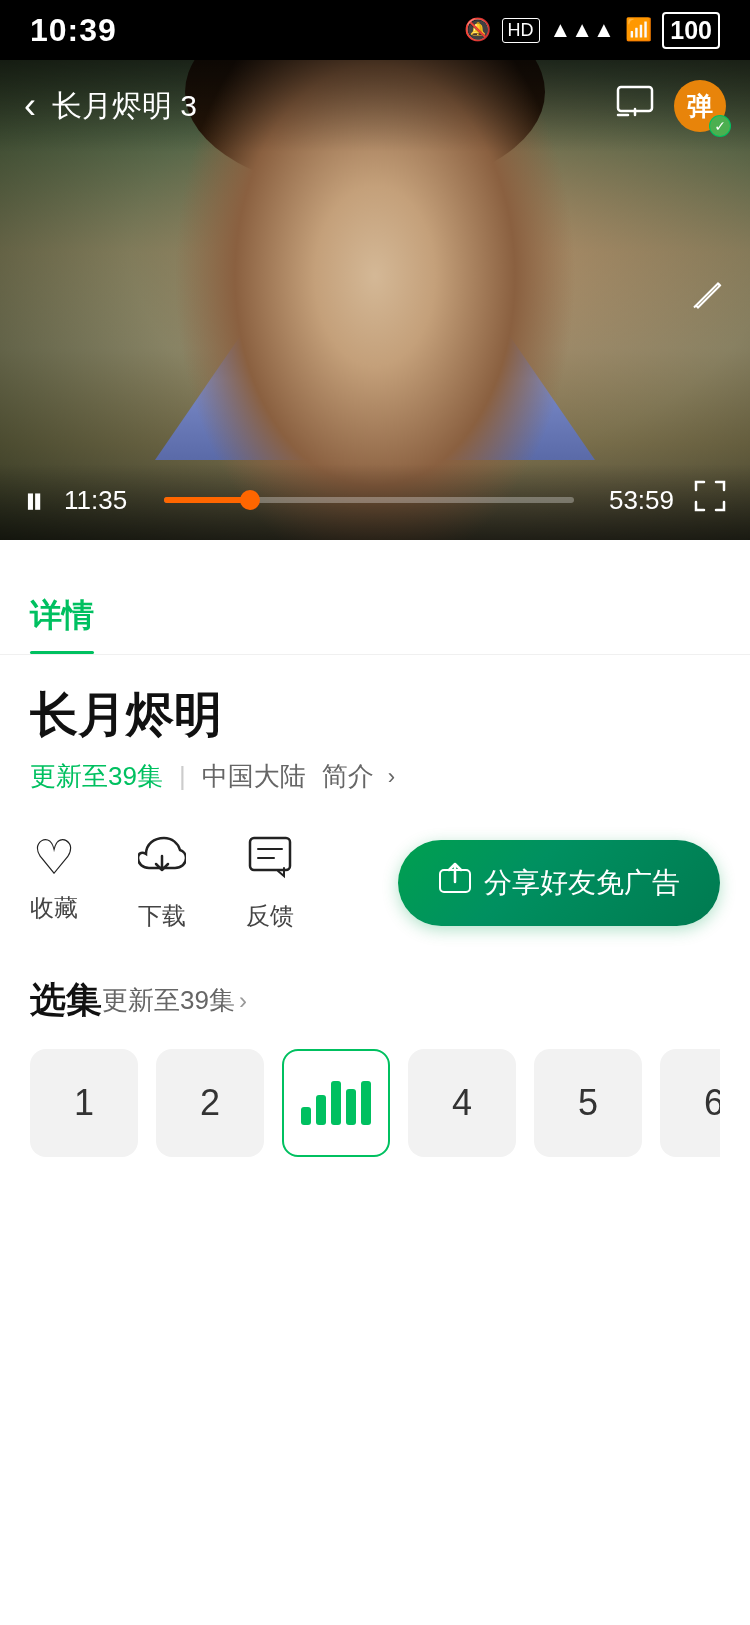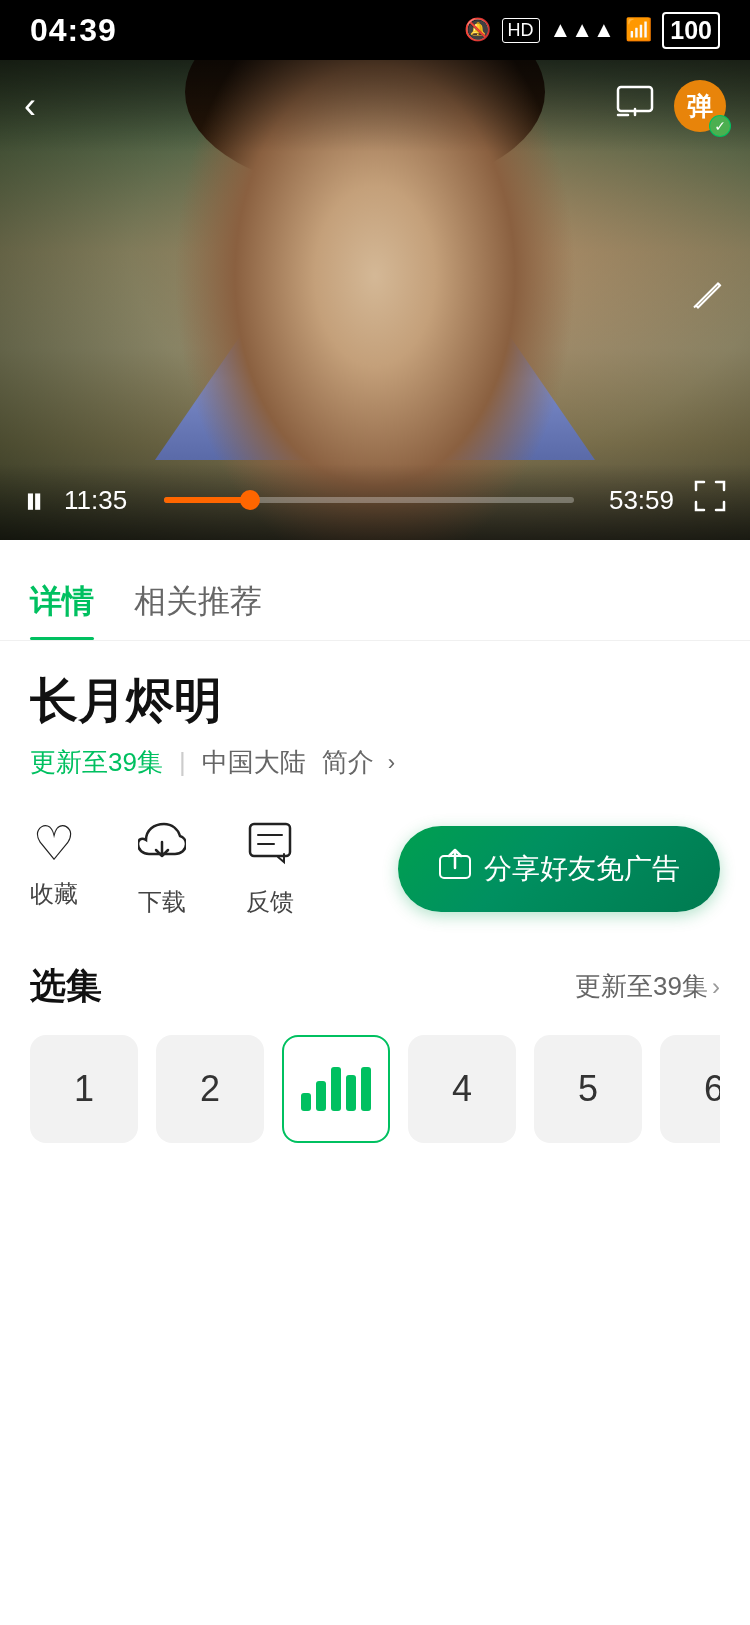--- a/index.html
+++ b/index.html
@@ -212,21 +212,22 @@
     .content-area {
       background: #fff;
       padding: 0;
     }
 
     
     .tabs {
       display: flex;
       padding: 40px 30px 0;
       border-bottom: 1px solid #f0f0f0;
-      gap: 40px;
+      gap: 64px;
+      margin-top: 14px;
     }
     .tab {
       font-size: 32px;
       padding-bottom: 16px;
       cursor: pointer;
       position: relative;
     }
     .tab.active {
       color: #00c060;
       font-weight: 600;
@@ -342,21 +343,21 @@
       font-size: 32px;
     }
 
     
     .episode-section {
       padding: 24px 30px 30px;
     }
     .episode-header {
       display: flex;
       align-items: center;
-      justify-content: space-between;
+      justify-content: flex-start;
       margin-bottom: 24px;
     }
     .episode-title {
       font-size: 36px;
       font-weight: 700;
       color: #111;
     }
     .episode-more {
       display: flex;
       align-items: center;
@@ -407,21 +408,21 @@
     
     .page-spacer {
       height: 580px;
       background: #fff;
     }
   </style>
 </head>
 <body>
 
 <div class="status-bar">
-  <span class="status-time">04:39</span>
+  <span class="status-time">10:39</span>
   <div class="status-icons">
     <span class="status-icon-text">🔕</span>
     <span class="status-icon-text" style="font-size:18px;border:1.5px solid #fff;padding:1px 5px;border-radius:3px;">HD</span>
     <span class="status-icon-text">▲▲▲</span>
     <span class="status-icon-text">📶</span>
     <div class="battery-box">
       <span>100</span>
     </div>
   </div>
 </div>
@@ -430,20 +431,21 @@
 
   <div class="char-face"></div>
   <div class="video-bg-blur"></div>
   <div class="char-hair-top"></div>
   <div class="char-robe"></div>
   <div class="char-overlay"></div>
 
   <div class="player-top">
     <div class="player-top-left">
       <span class="back-arrow">‹</span>
+      <span class="player-title">长月烬明 3</span>
     </div>
     <div class="player-top-right">
       <span class="cast-icon">
         <svg width="38" height="34" viewBox="0 0 38 34" fill="none" xmlns="http://www.w3.org/2000/svg">
           <rect x="2" y="2" width="34" height="24" rx="3" stroke="white" stroke-width="2.5" fill="none"></rect>
           <line x1="2" y1="30" x2="12" y2="30" stroke="white" stroke-width="2.5" stroke-linecap="round"></line>
           <line x1="19" y1="24" x2="19" y2="30" stroke="white" stroke-width="2.5" stroke-linecap="round"></line>
         </svg>
       </span>
       <div class="danmu-badge">
@@ -479,23 +481,20 @@
     </div>
   </div>
 </div>
 
 <div class="content-area">
 
   <div class="tabs">
     <div class="tab active">
       <span>详情</span>
     </div>
-    <div class="tab inactive">
-      <span>相关推荐</span>
-    </div>
   </div>
 
   <div class="show-info">
     <div class="show-title-row">
       <span class="show-title">长月烬明</span>
     </div>
     <div class="show-meta">
       <span class="meta-episodes">更新至39集</span>
       <span class="meta-divider">|</span>
       <span class="meta-region">中国大陆</span>

